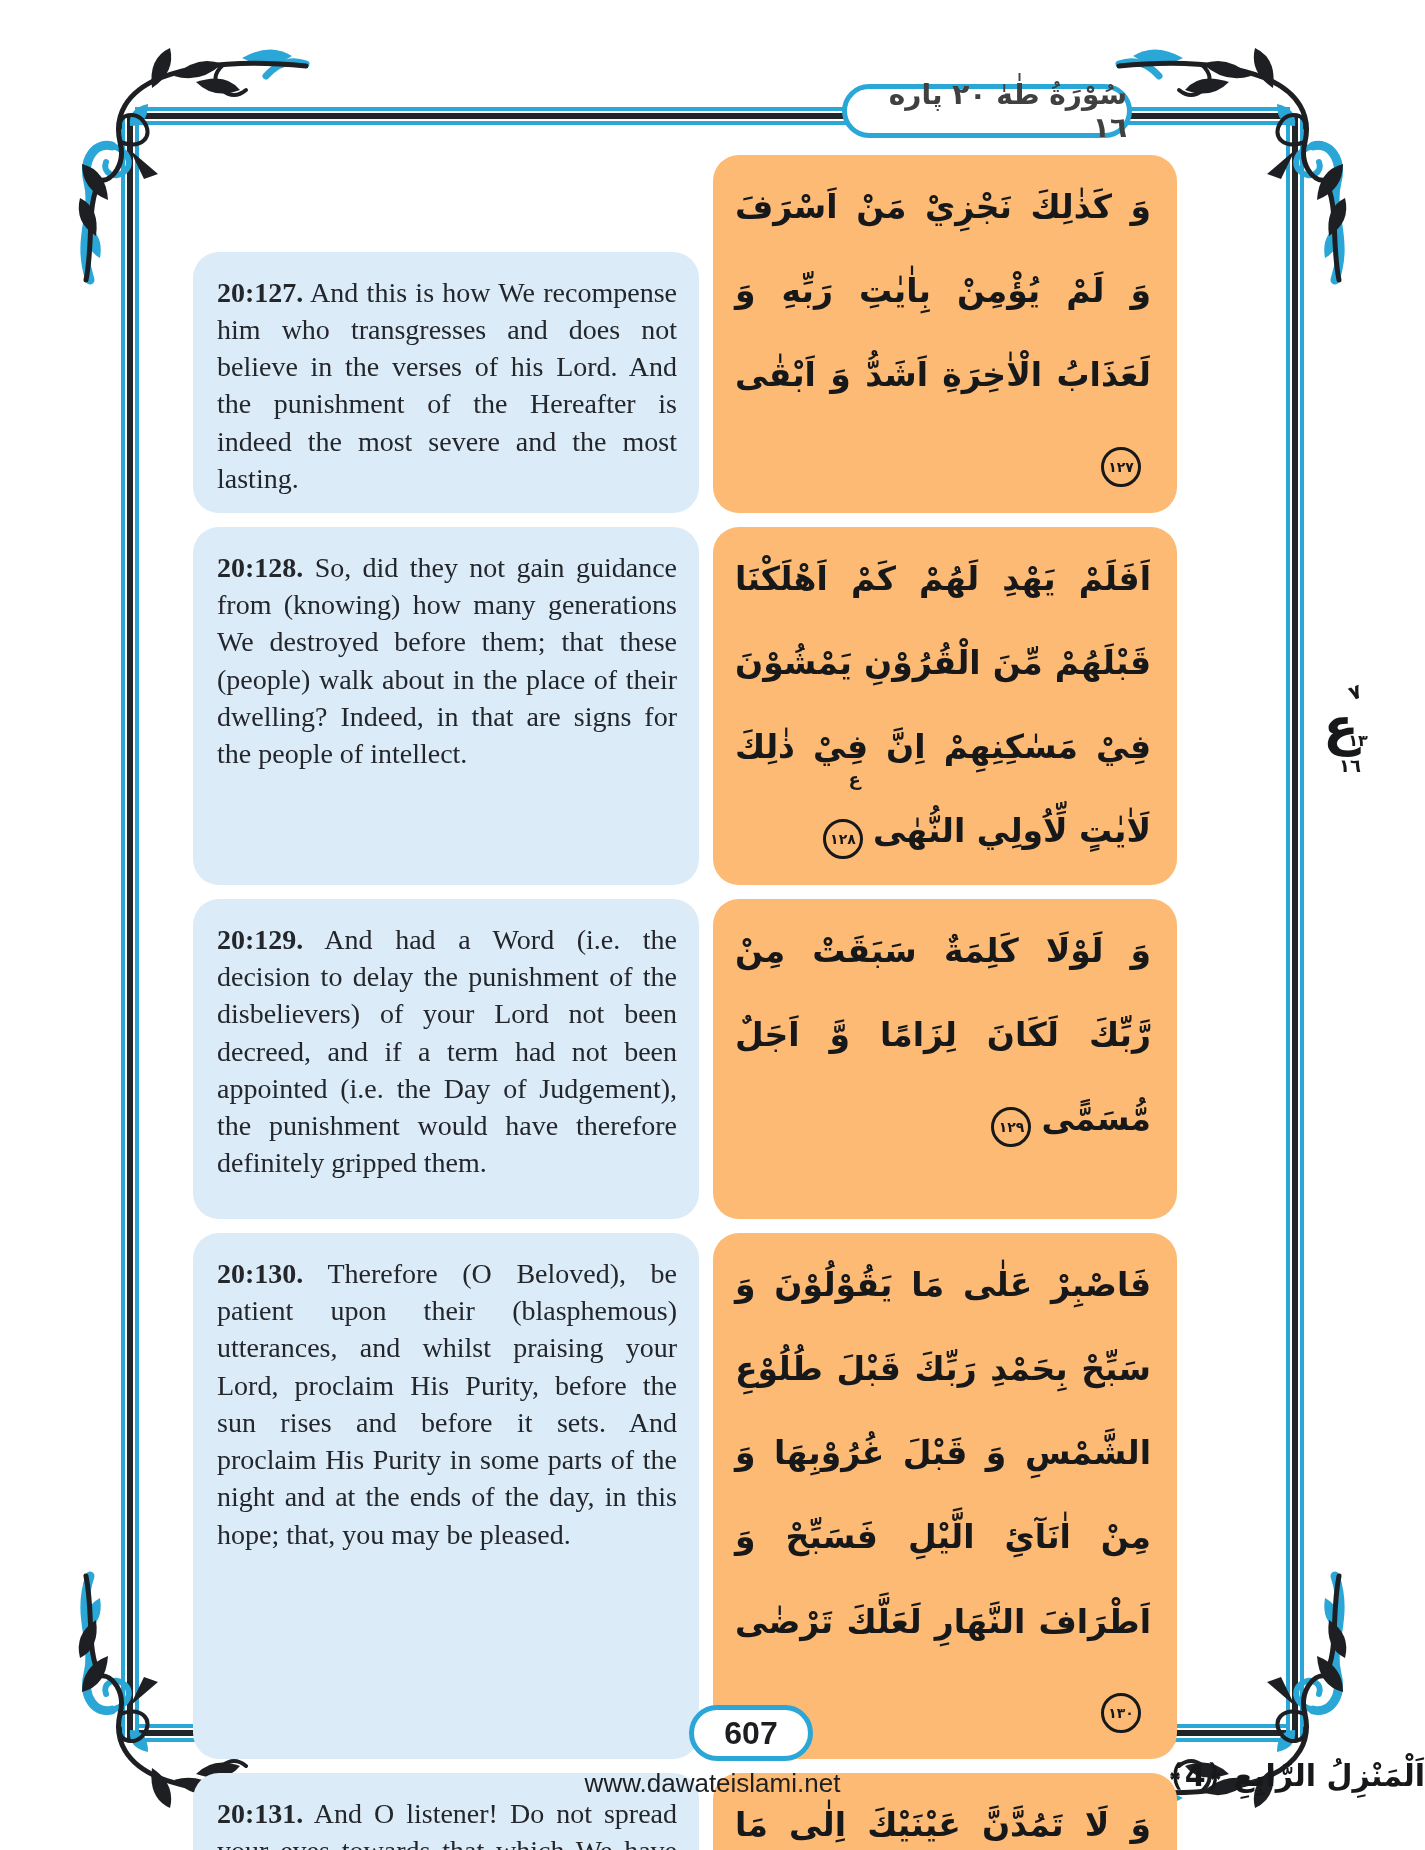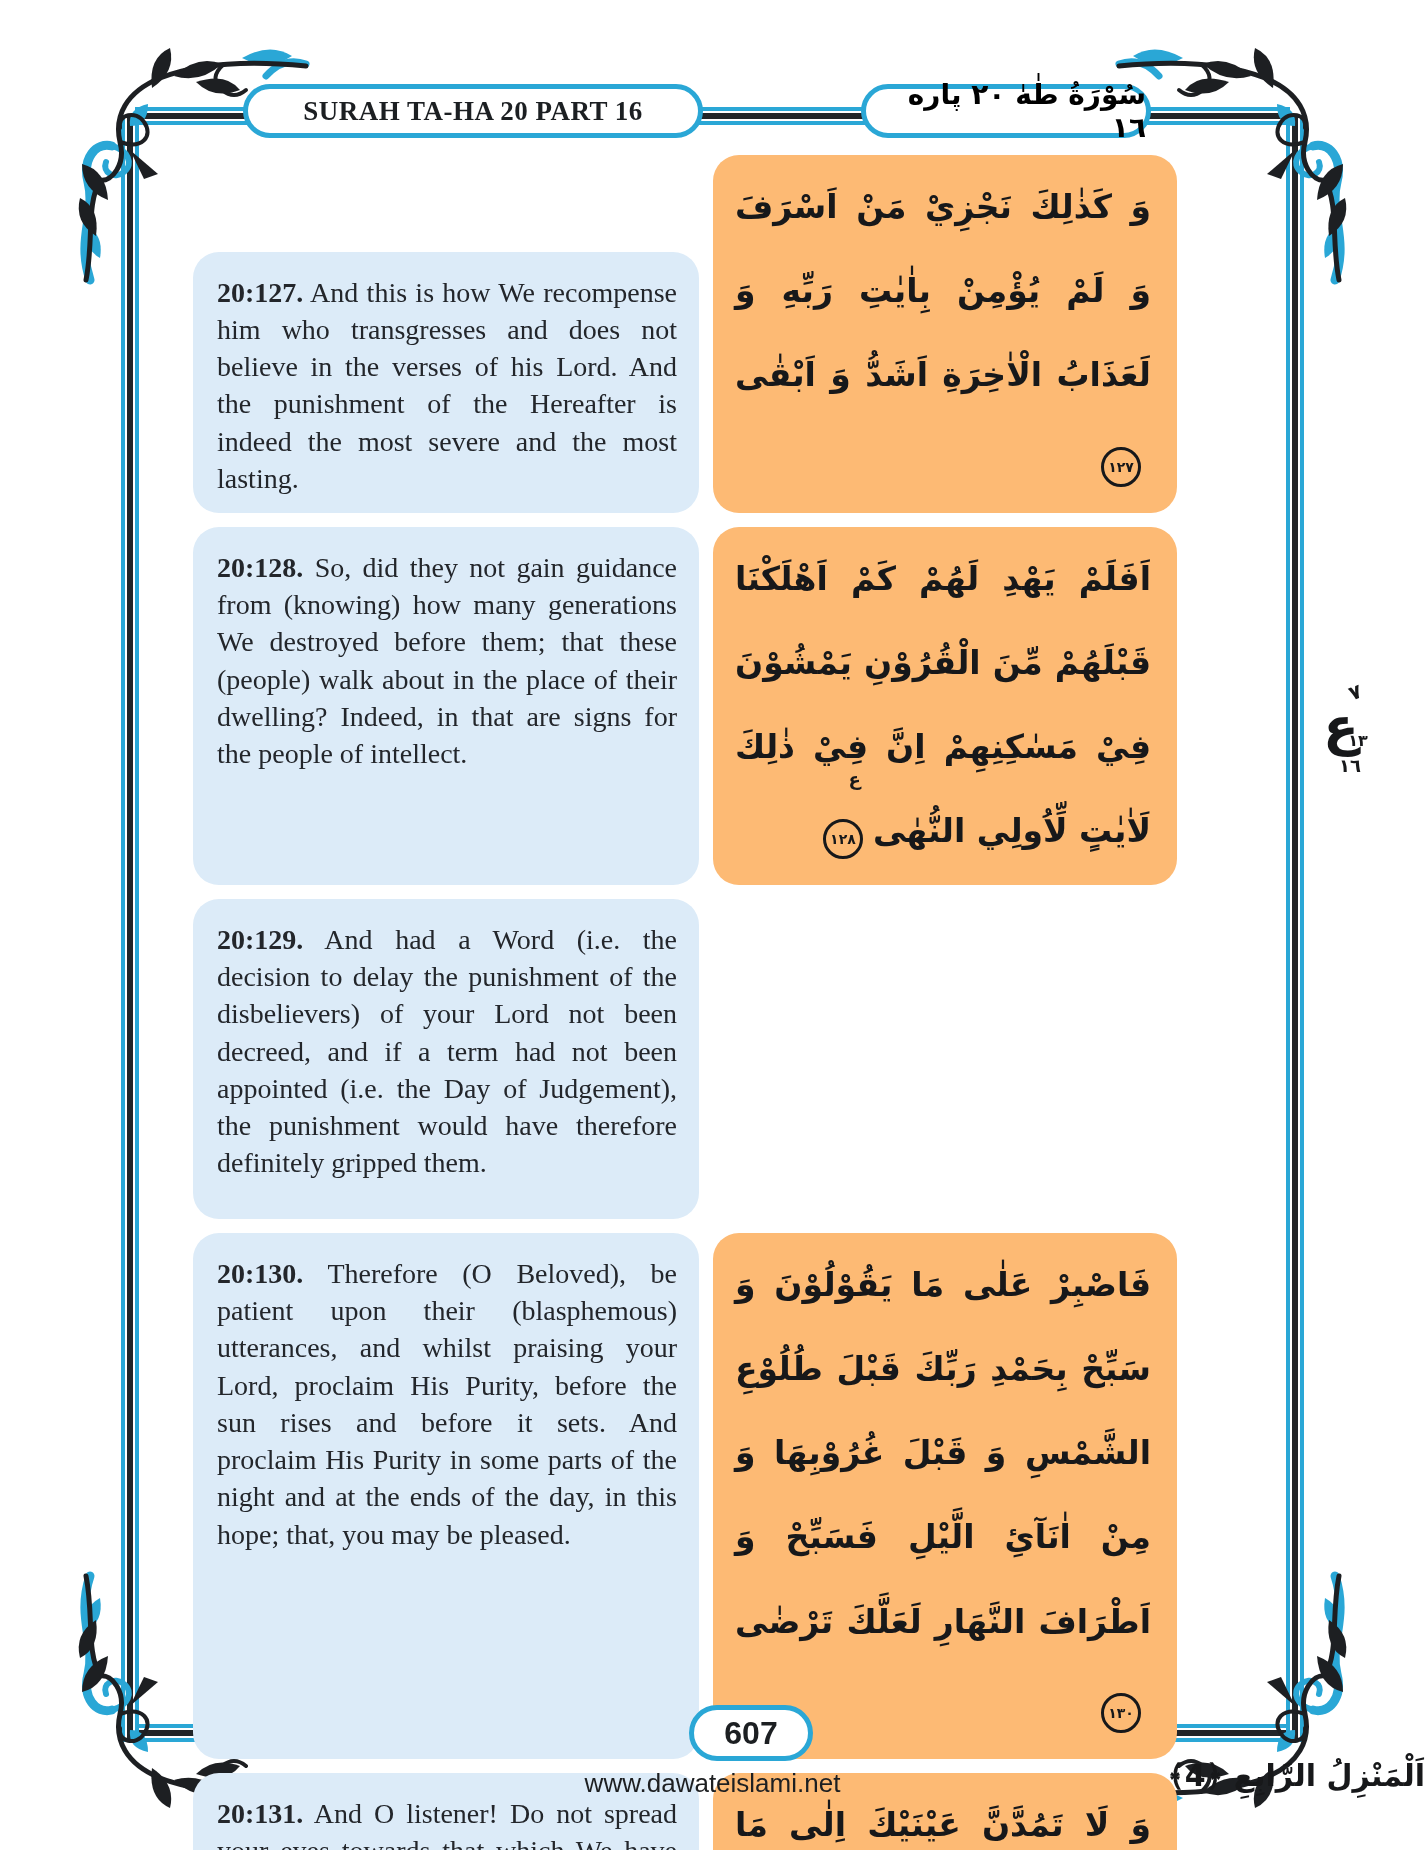--- a/index.html
+++ b/index.html
@@ -20,22 +20,22 @@
   .corner{position:absolute;width:260px;height:260px;z-index:2;pointer-events:none;}
   .tl{left:56px;top:30px;}
   .tr{left:1109px;top:30px;transform:scaleX(-1);}
   .bl{left:56px;top:1566px;transform:scaleY(-1);}
   .br{left:1109px;top:1566px;transform:scale(-1,-1);}
 
   
   .banner{position:absolute;top:84px;height:54px;background:#fff;border:5px solid #2AA7D6;
     border-radius:30px;display:flex;align-items:center;justify-content:center;z-index:3;box-sizing:border-box;}
   .banner-en{left:243px;width:460px;font:bold 27px "Liberation Serif",serif;letter-spacing:.5px;color:#1c1f22;}
-  .banner-ar{left:861px;width:290px;font-family:"DejaVu Sans",sans-serif;font-weight:bold;font-size:28px;
-    direction:rtl;color:#000000;}
+  .banner-ar{left:842px;width:290px;font-family:"DejaVu Sans",sans-serif;font-weight:bold;font-size:28px;
+    direction:rtl;color:#404040;}
 
   
   .verses{position:absolute;left:193px;top:155px;width:984px;display:flex;flex-direction:column;gap:14px;z-index:2;}
   .vrow{display:flex;gap:14px;align-items:stretch;}
   .vrow:nth-of-type(1){min-height:295px;align-items:flex-end;}
   .vrow:nth-of-type(2){min-height:305px;}
   .vrow:nth-of-type(3){min-height:320px;}
   .vrow:nth-of-type(4){min-height:395px;border-radius:15px;}
   .vrow:nth-of-type(5){min-height:156px;}
   .en-block{width:506px;box-sizing:border-box;background:#DCEBF8;border-radius:26px;padding:22px 22px 16px 24px;}
@@ -105,23 +105,20 @@
   <svg class="corner tr" viewBox="0 0 260 260">
       <use href="#flourish"></use>
     </svg>
   <svg class="corner bl" viewBox="0 0 260 260">
       <use href="#flourish"></use>
     </svg>
   <svg class="corner br" viewBox="0 0 260 260">
       <use href="#flourish"></use>
     </svg>
 
-  <div class="banner banner-en">
-    <span>SURAH TA-HA 20 PART 16</span>
-  </div>
   <div class="banner banner-ar" dir="rtl">
     <span>سُوْرَةُ طٰهٰ ٢٠ پاره ١٦</span>
   </div>
 
   <div class="verses" id="verses">
     <section class="vrow">
       <div class="en-block">
         <p><b class="v-ref">20:127.</b> <span class="v-en">And this is how We recompense him who transgresses and does not believe in the verses of his Lord. And the punishment of the Hereafter is indeed the most severe and the most lasting.</span></p>
       </div>
       <div class="ar-block" dir="rtl"><span class="v-ar">وَ كَذٰلِكَ نَجْزِيْ مَنْ اَسْرَفَ وَ لَمْ يُؤْمِنْ بِاٰيٰتِ رَبِّهِ وَ لَعَذَابُ الْاٰخِرَةِ اَشَدُّ وَ اَبْقٰى</span><span class="ayah-wrap"><span class="ruku-ain-sup"></span><span class="ayah-circle v-num">١٢٧</span></span></div>
@@ -131,20 +128,21 @@
       <div class="en-block">
         <p><b class="v-ref">20:128.</b> <span class="v-en">So, did they not gain guidance from (knowing) how many generations We destroyed before them; that these (people) walk about in the place of their dwelling? Indeed, in that are signs for the people of intellect.</span></p>
       </div>
       <div class="ar-block" dir="rtl"><span class="v-ar">اَفَلَمْ يَهْدِ لَهُمْ كَمْ اَهْلَكْنَا قَبْلَهُمْ مِّنَ الْقُرُوْنِ يَمْشُوْنَ فِيْ مَسٰكِنِهِمْ اِنَّ فِيْ ذٰلِكَ لَاٰيٰتٍ لِّاُولِي النُّهٰى</span><span class="ayah-wrap"><span class="ruku-ain-sup">ع</span><span class="ayah-circle v-num">١٢٨</span></span></div>
     </section>
 
     <section class="vrow">
       <div class="en-block">
         <p><b class="v-ref">20:129.</b> <span class="v-en">And had a Word (i.e. the decision to delay the punishment of the disbelievers) of your Lord not been decreed, and if a term had not been appointed (i.e. the Day of Judgement), the punishment would have therefore definitely gripped them.</span></p>
       </div>
+      <div class="ar-block" dir="rtl"><span class="v-ar">وَ لَوْلَا كَلِمَةٌ سَبَقَتْ مِنْ رَّبِّكَ لَكَانَ لِزَامًا وَّ اَجَلٌ مُّسَمًّى</span><span class="ayah-wrap"><span class="ruku-ain-sup"></span><span class="ayah-circle v-num">١٢٩</span></span></div>
     </section>
 
     <section class="vrow">
       <div class="en-block">
         <p><b class="v-ref">20:130.</b> <span class="v-en">Therefore (O Beloved), be patient upon their (blasphemous) utterances, and whilst praising your Lord, proclaim His Purity, before the sun rises and before it sets. And proclaim His Purity in some parts of the night and at the ends of the day, in this hope; that, you may be pleased.</span></p>
       </div>
       <div class="ar-block" dir="rtl"><span class="v-ar">فَاصْبِرْ عَلٰى مَا يَقُوْلُوْنَ وَ سَبِّحْ بِحَمْدِ رَبِّكَ قَبْلَ طُلُوْعِ الشَّمْسِ وَ قَبْلَ غُرُوْبِهَا وَ مِنْ اٰنَآئِ الَّيْلِ فَسَبِّحْ وَ اَطْرَافَ النَّهَارِ لَعَلَّكَ تَرْضٰى</span><span class="ayah-wrap"><span class="ruku-ain-sup"></span><span class="ayah-circle v-num">١٣٠</span></span></div>
     </section>
 
     <section class="vrow">

